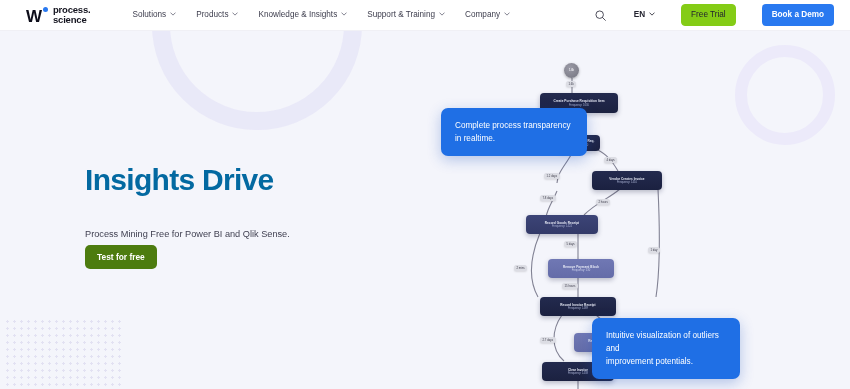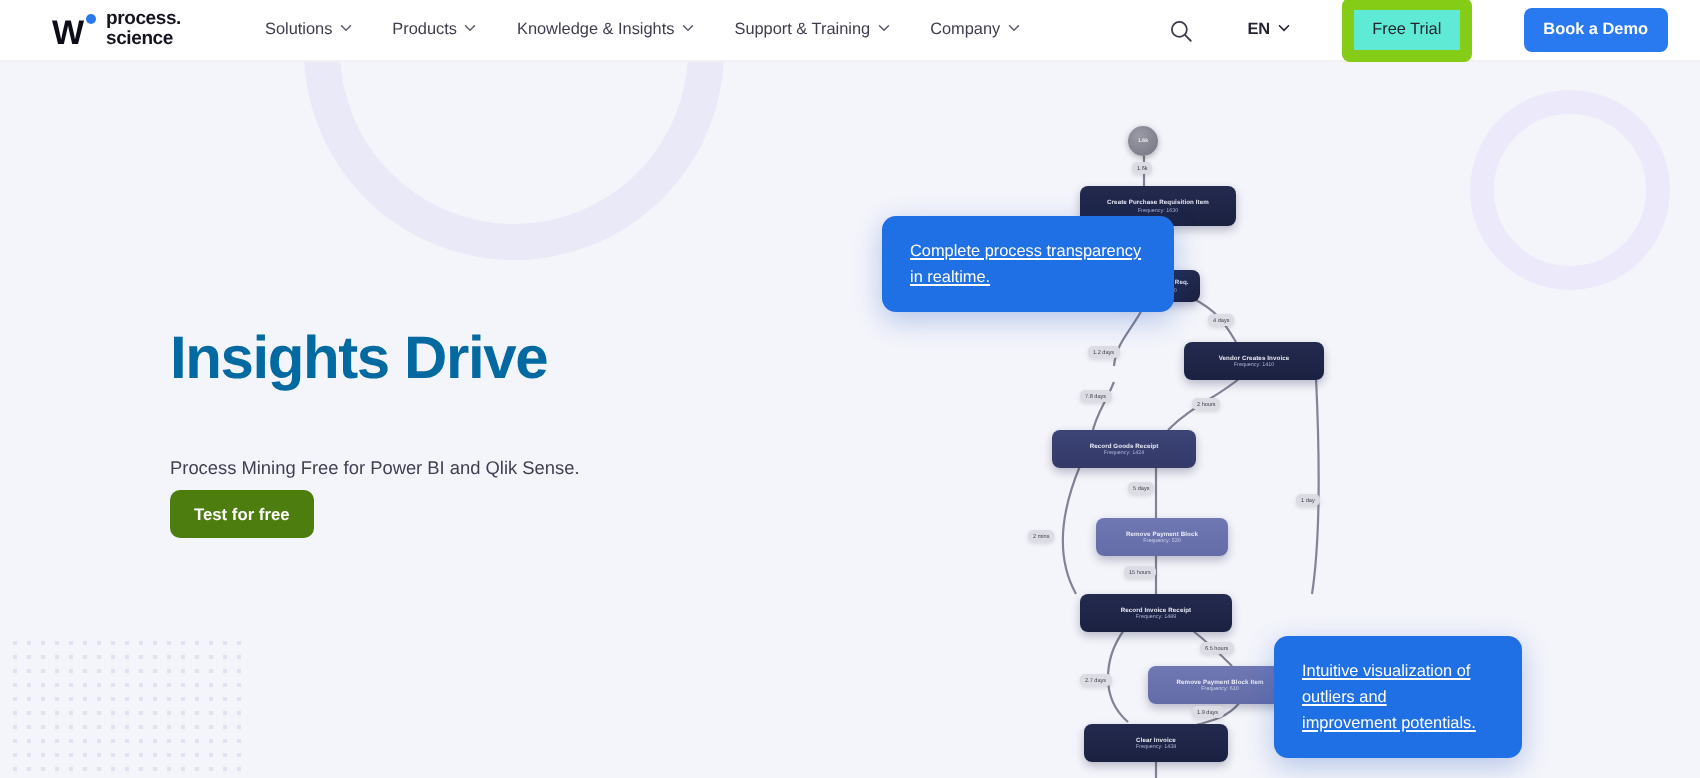--- a/index.html
+++ b/index.html
@@ -44,21 +44,21 @@
     font:400 8.2px/10px "Liberation Sans",sans-serif; color:#3d3d4d; white-space:nowrap;
   }
   .chev { width:6px; height:6px; position:relative; top:-1px; }
   .chev svg { display:block; }
 
   .hdr-right { margin-left:auto; display:flex; align-items:center; gap:26px; margin-right:16px; }
   .search-btn { width:15px; height:15px; cursor:pointer; display:flex; align-items:center; justify-content:center; }
   .lang { display:flex; align-items:center; gap:4px; cursor:pointer; font:700 8.2px/10px "Liberation Sans",sans-serif; color:#23232f; }
   .btn-outline {
     font:400 8.2px/10px "Liberation Sans",sans-serif; color:#23232f;
-    border:6px solid #84cc16; border-radius:4px; padding:5px 9px; background:#5eead4; cursor:pointer;
+    border:1px solid #84cc16; border-radius:4px; padding:5px 9px; background:#84cc16; cursor:pointer;
     white-space:nowrap;
   }
   .btn-primary {
     font:700 8.2px/10px "Liberation Sans",sans-serif; color:#fff;
     background:#2979f0; border:none; border-radius:4px; padding:6px 10px; cursor:pointer;
     white-space:nowrap;
   }
 
   
   .hero-left { position:absolute; left:85px; top:165px; width:340px; z-index:12; }
@@ -112,25 +112,24 @@
     padding:1.5px 2.5px; font:400 2.8px/3.4px "Liberation Sans",sans-serif;
     color:#3c3c4a; white-space:nowrap; box-shadow:0 1px 2px rgba(0,0,0,.12);
   }
 
   
   .callout {
     position:absolute; background:#1f6fe5; border-radius:7px;
     padding:11px 14px; color:#fff; z-index:20;
     font:400 8.2px/13px "Liberation Sans",sans-serif;
     box-shadow:0 4px 14px rgba(25,80,190,.30);
-    text-decoration:underline;
   }
   .callout span { display:block; }
   #callout-1 { left:441px; top:108px; width:146px; }
-  #callout-2 { left:637px; top:318px; width:124px; }
+  #callout-2 { left:592px; top:318px; width:148px; }
 </style>
 </head>
 <body>
 
 <div class="page">
 
   <div class="deco-ring-lg"></div>
   <div class="deco-ring-sm"></div>
   <div class="deco-dots"></div>
 

